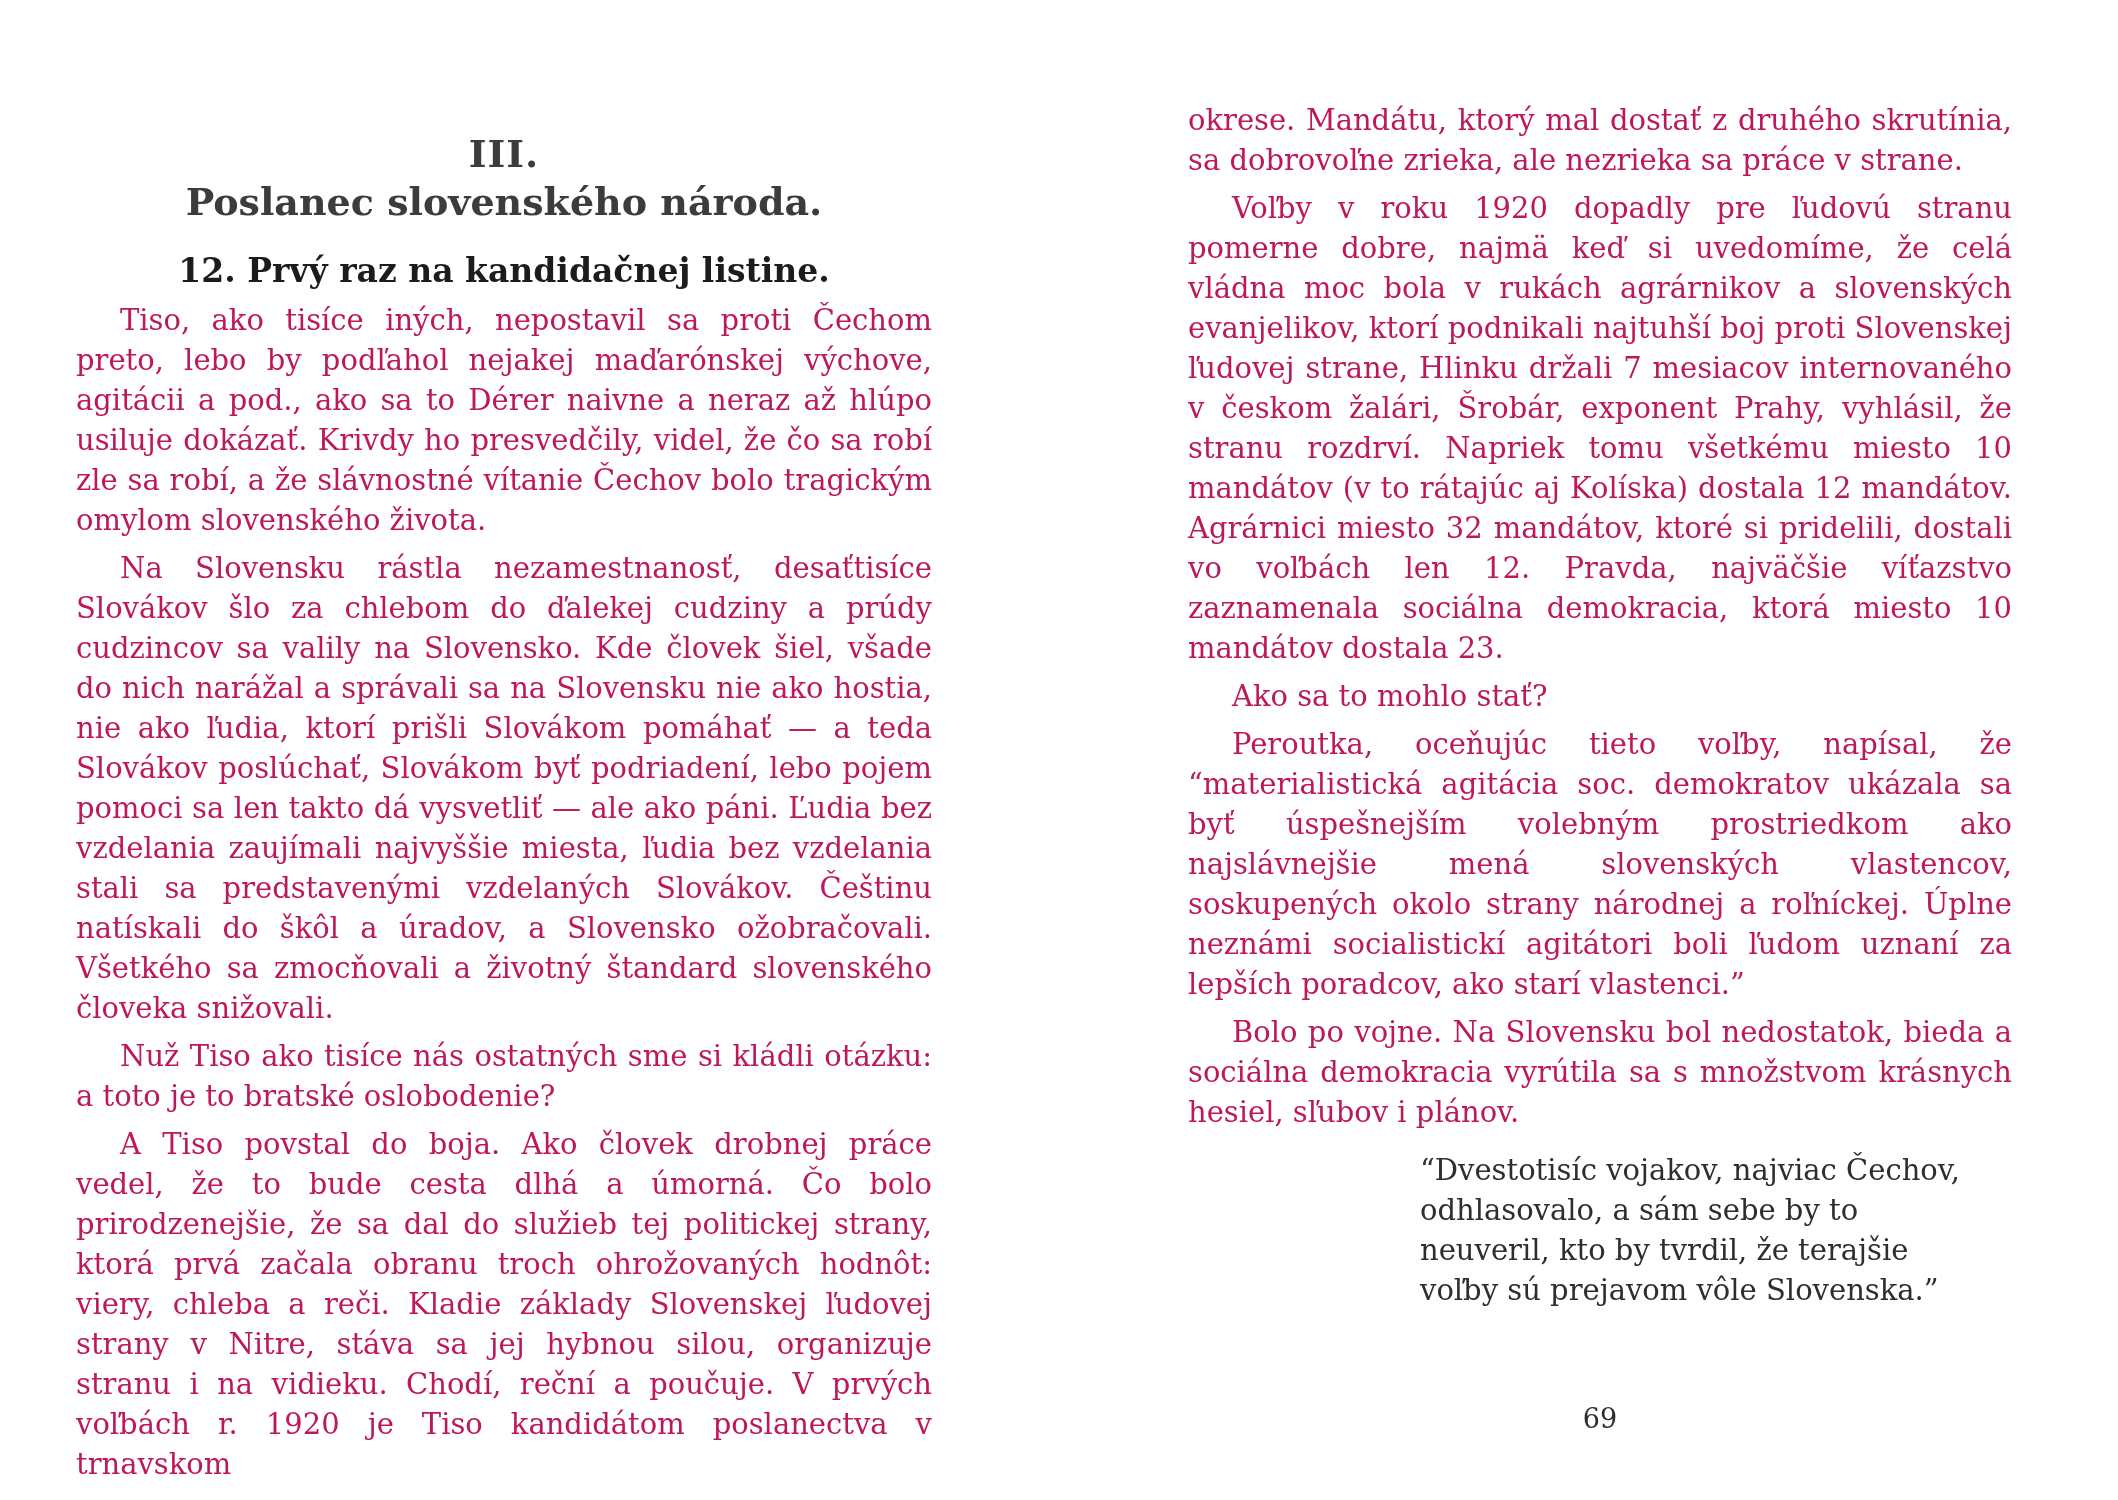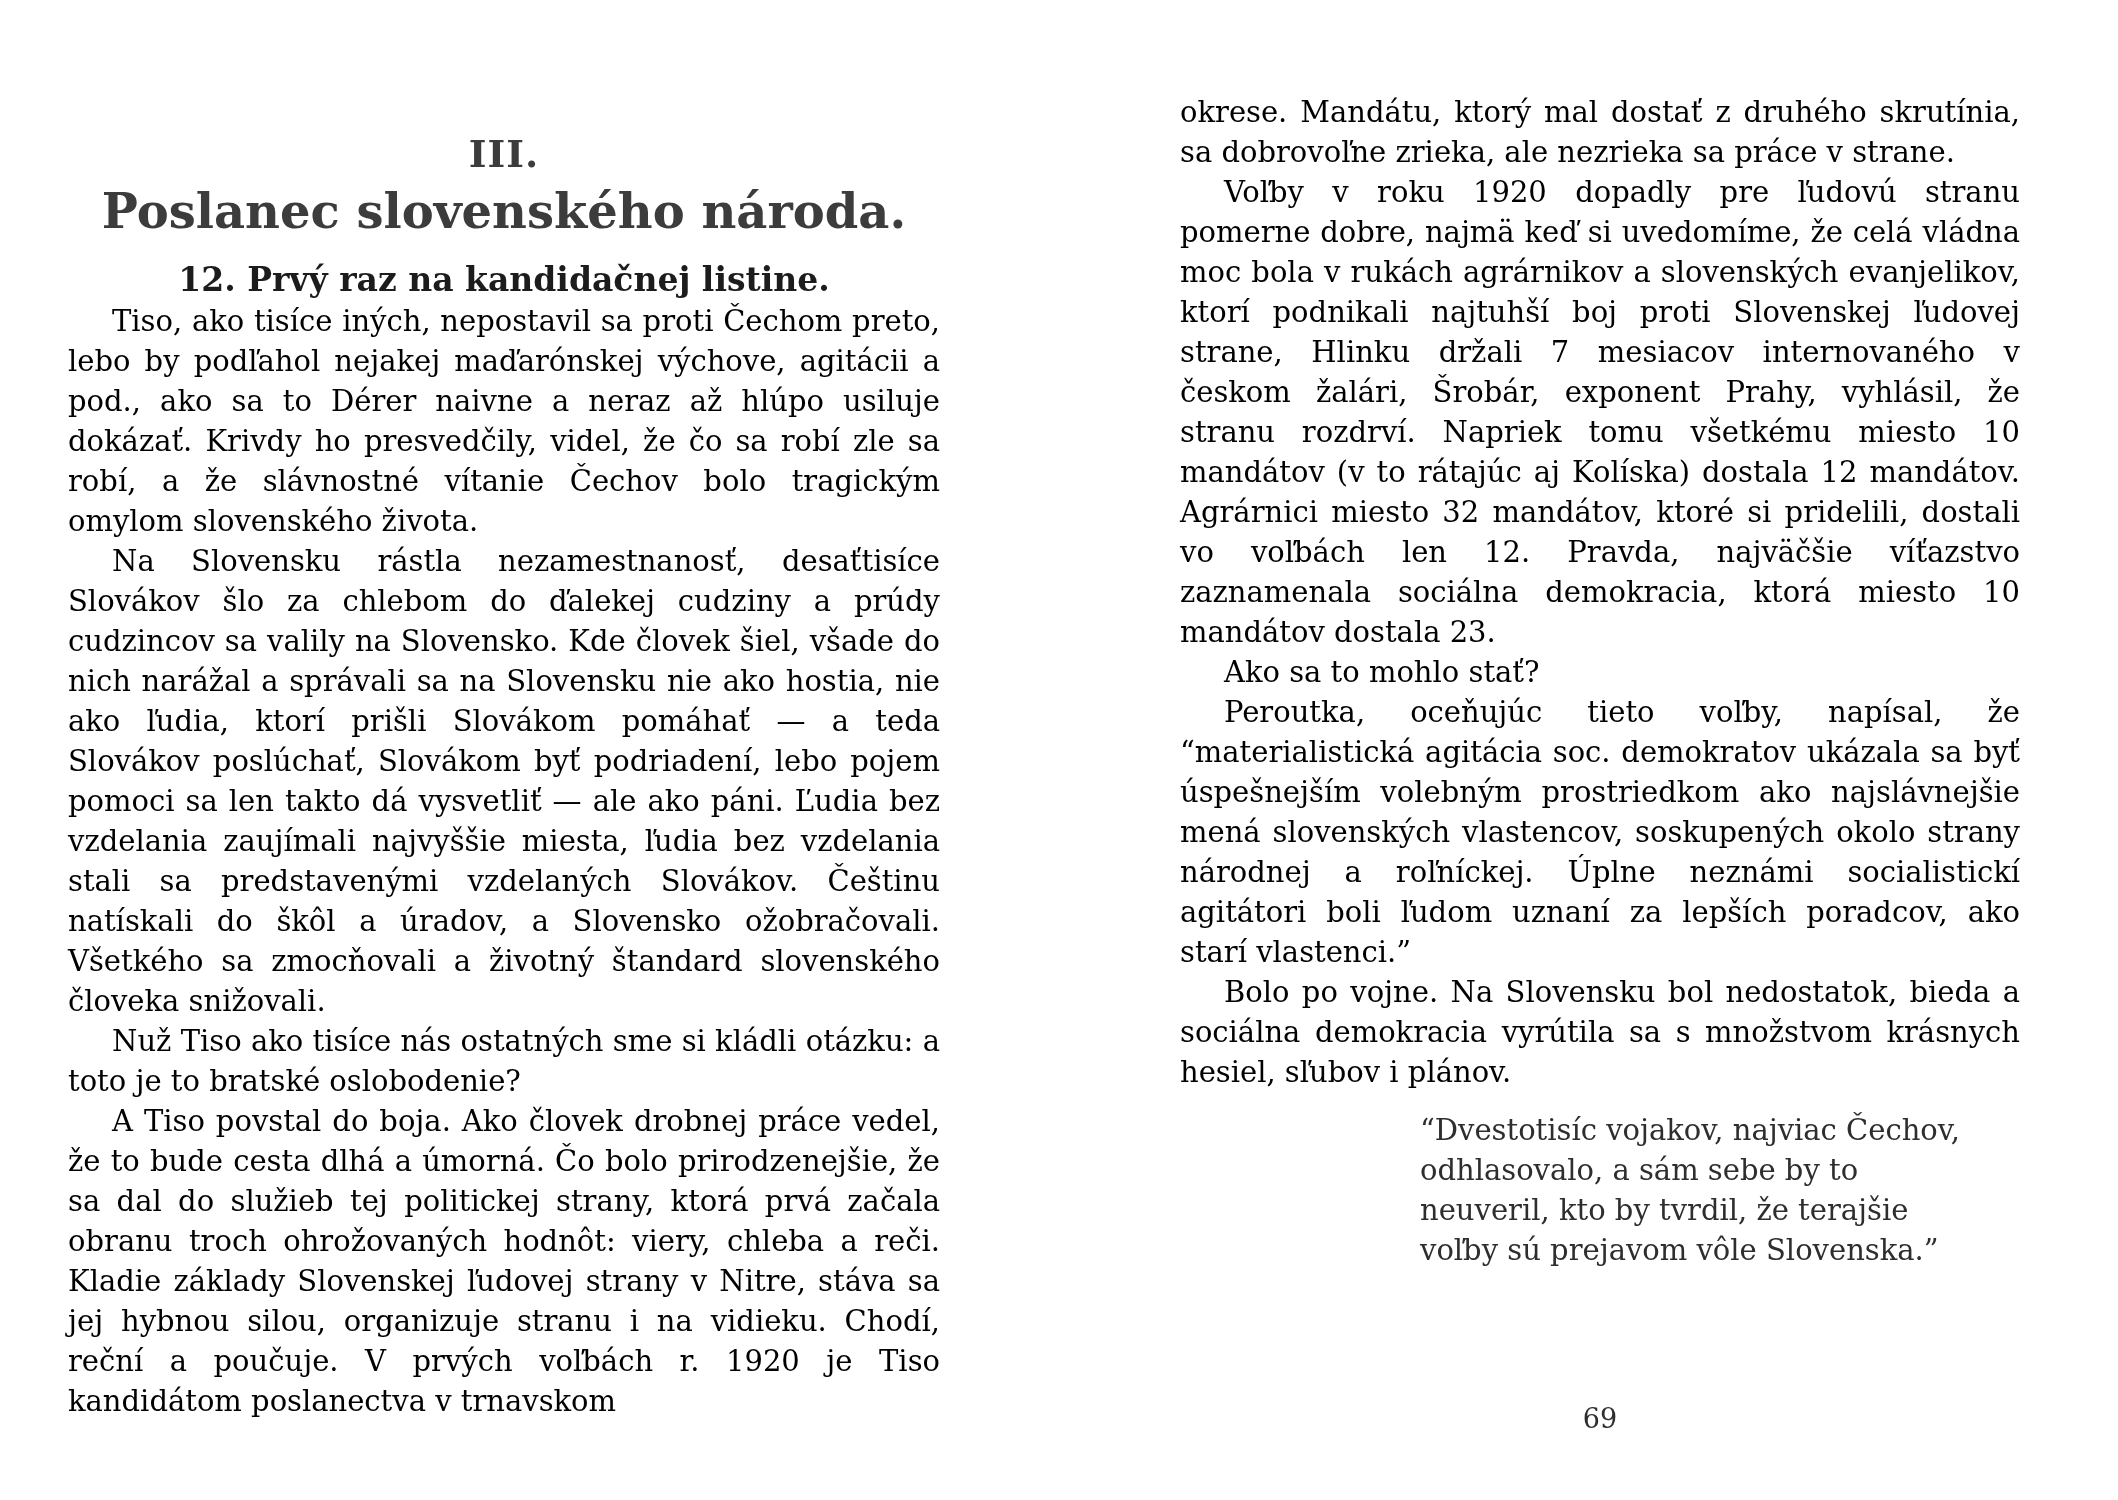--- a/index.html
+++ b/index.html
@@ -31,42 +31,42 @@
   .chapter-num {
     margin: 0;
     text-align: center;
     font-size: 38px;
     line-height: 48px;
     font-weight: bold;
     color: #3c3c3c;
     letter-spacing: 1px;
   }
   .chapter-title {
-    margin: 9px;
+    margin: 0;
     text-align: center;
-    font-size: 48px;
+    font-size: 38px;
     line-height: 48px;
     font-weight: bold;
     color: #3c3c3c;
   }
   .section-title {
     margin: 24px 0 0 0;
     text-align: center;
     font-size: 33px;
     line-height: 42px;
     font-weight: bold;
     color: #1c1c1c;
   }
   .body-para {
-    margin: 0;
+    margin: 8px;
     font-size: 29px;
     line-height: 40px;
     text-align: justify;
     text-indent: 44px;
-    color: #000000;
+    color: #be185d;
   }
   .body-para.no-indent {
     text-indent: 0;
   }
   .quote {
     margin: 18px 30px 0 240px;
     font-size: 29px;
     line-height: 40px;
     text-align: left;
     color: #2e2e2e;

